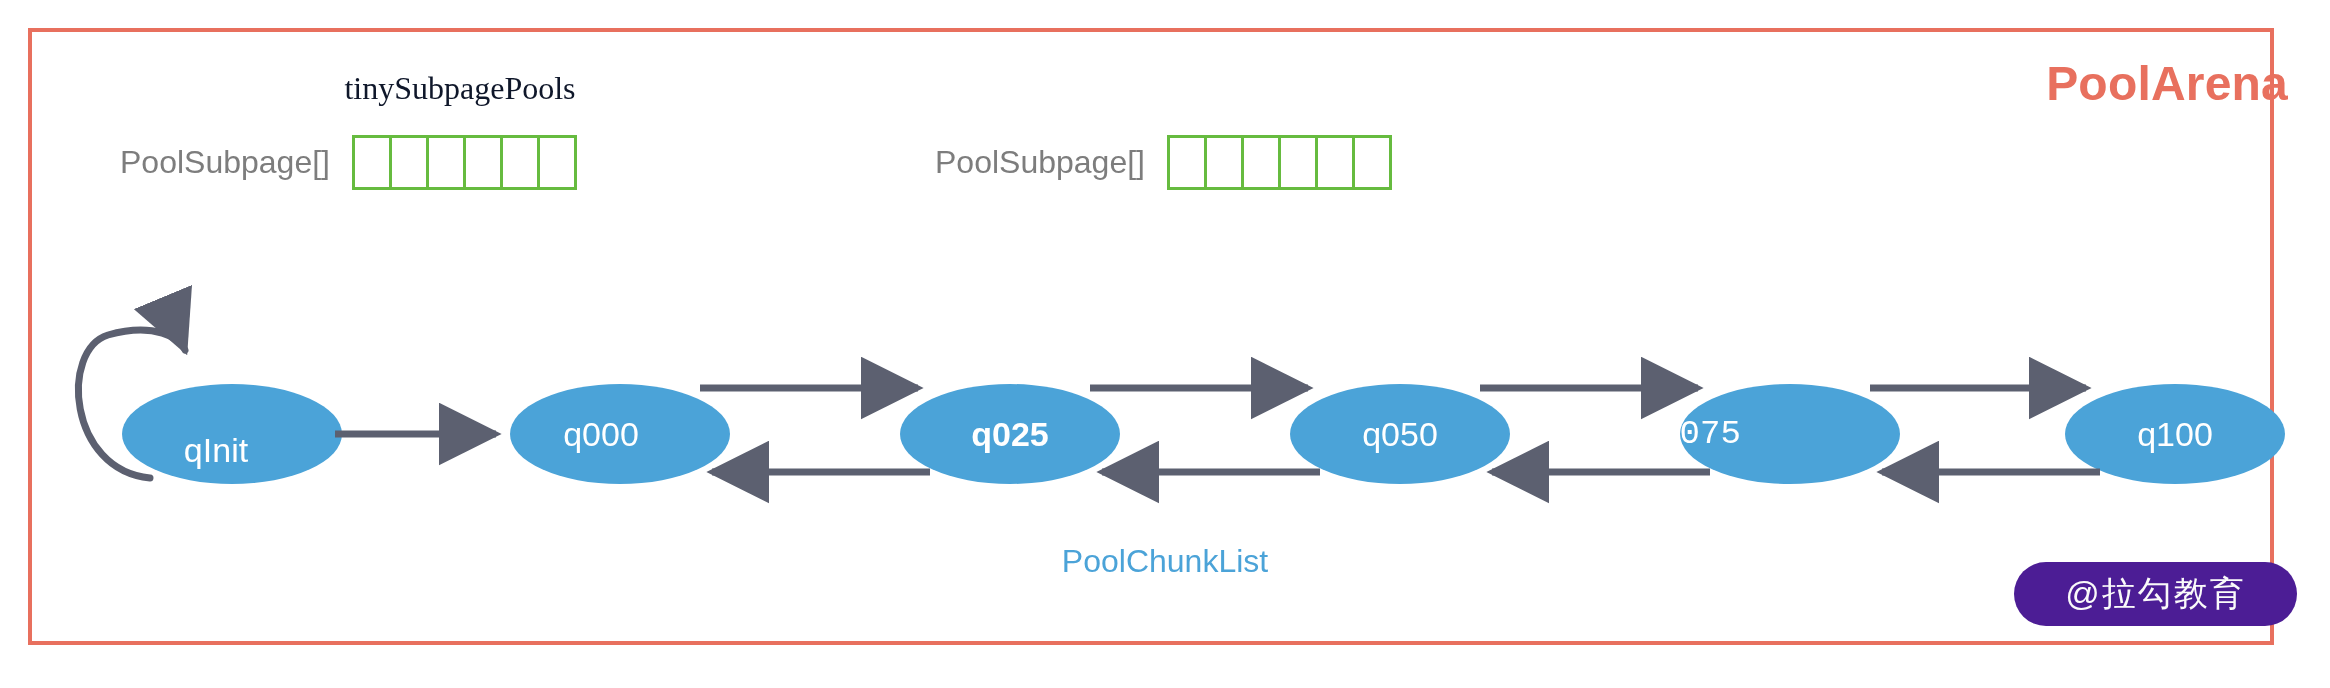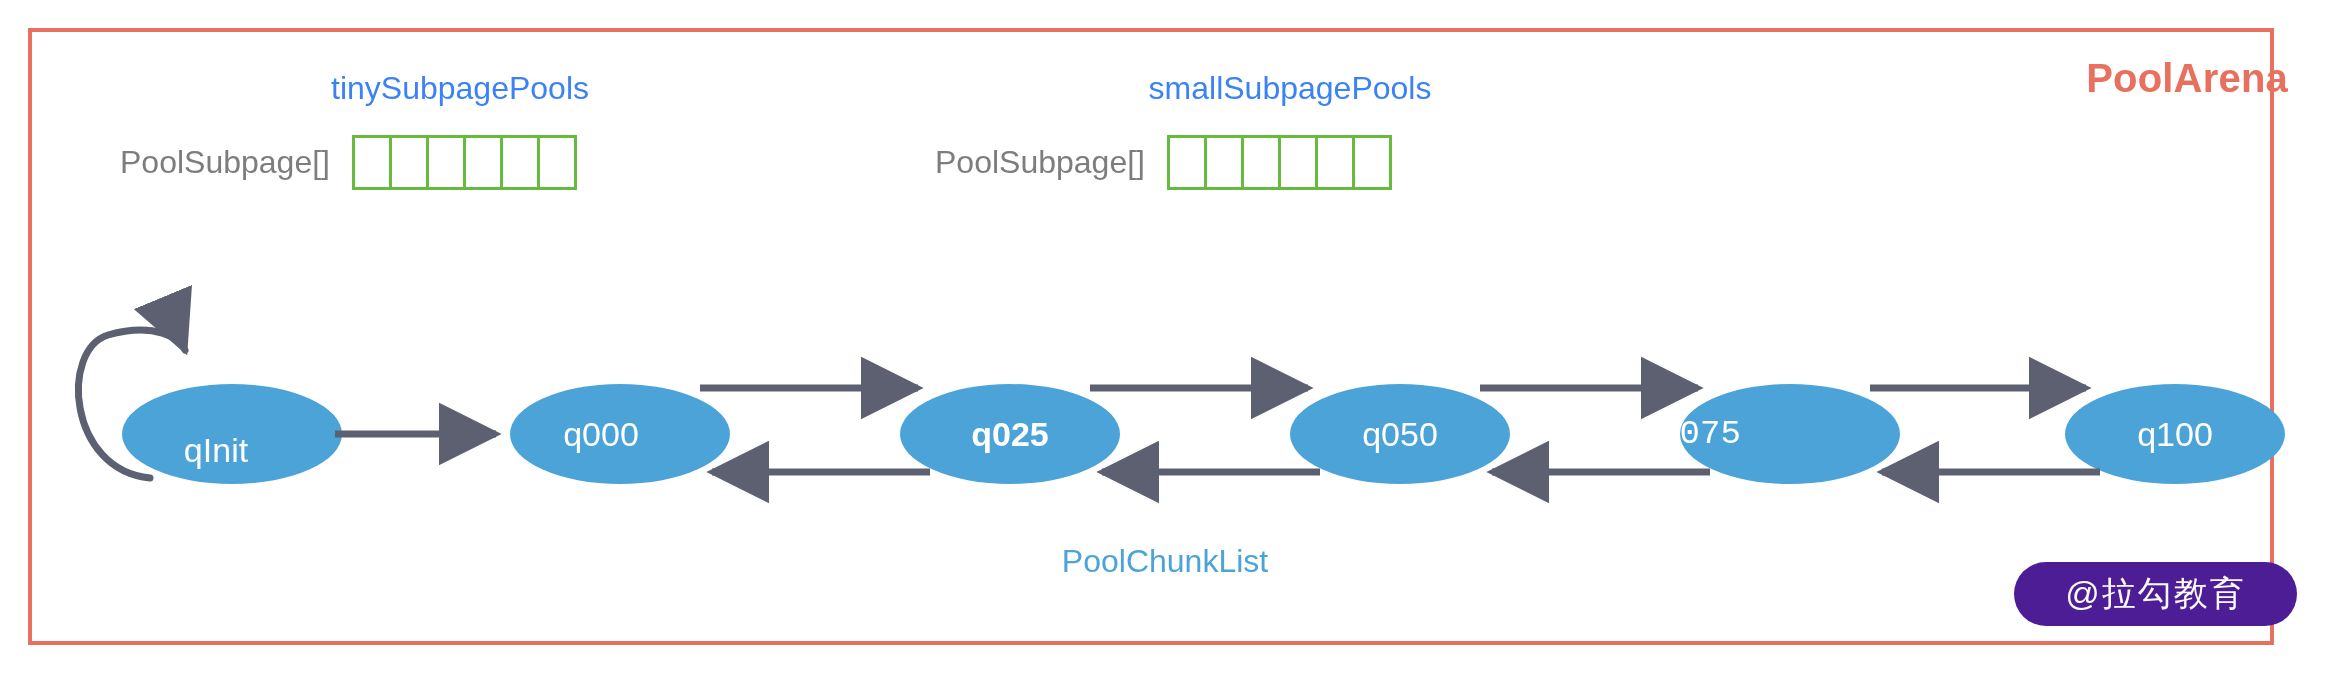--- a/index.html
+++ b/index.html
@@ -25,36 +25,37 @@
     width: 2246px;
     height: 617px;
     border: 4px solid #e8705e;
     box-sizing: border-box;
     background: transparent;
   }
   #arena-title {
     position: absolute;
     right: 42px;
     top: 56px;
-    font-size: 40px;
+    font-size: 48px;
     font-weight: bold;
     color: #e8705e;
     letter-spacing: 0.2px;
     white-space: nowrap;
   }
   
   .pool-group {
     position: absolute;
   }
   .pool-heading {
     position: absolute;
     font-size: 32px;
-    color: #3b82f6;
+    color: #0f172a;
     white-space: nowrap;
     text-align: center;
+    font-family: Liberation Serif, serif;
   }
   .pool-row {
     position: absolute;
     display: flex;
     align-items: center;
   }
   .pool-type-label {
     font-size: 32px;
     color: #7d7d7d;
     white-space: nowrap;
@@ -136,21 +137,20 @@
           <span class="pool-cell"></span>
           <span class="pool-cell"></span>
           <span class="pool-cell"></span>
           <span class="pool-cell"></span>
           <span class="pool-cell"></span>
         </span>
     </div>
   </div>
 
   <div class="pool-group" style="left:935px; top:70px; width:680px; height:130px;">
-    <div class="pool-heading" style="left:155px; top:0px; width:400px;">smallSubpagePools</div>
     <div class="pool-row" style="left:0px; top:65px;">
       <span class="pool-type-label">PoolSubpage[]</span>
       <span class="pool-array" id="small-pool-array">
           <span class="pool-cell"></span>
           <span class="pool-cell"></span>
           <span class="pool-cell"></span>
           <span class="pool-cell"></span>
           <span class="pool-cell"></span>
           <span class="pool-cell"></span>
         </span>

